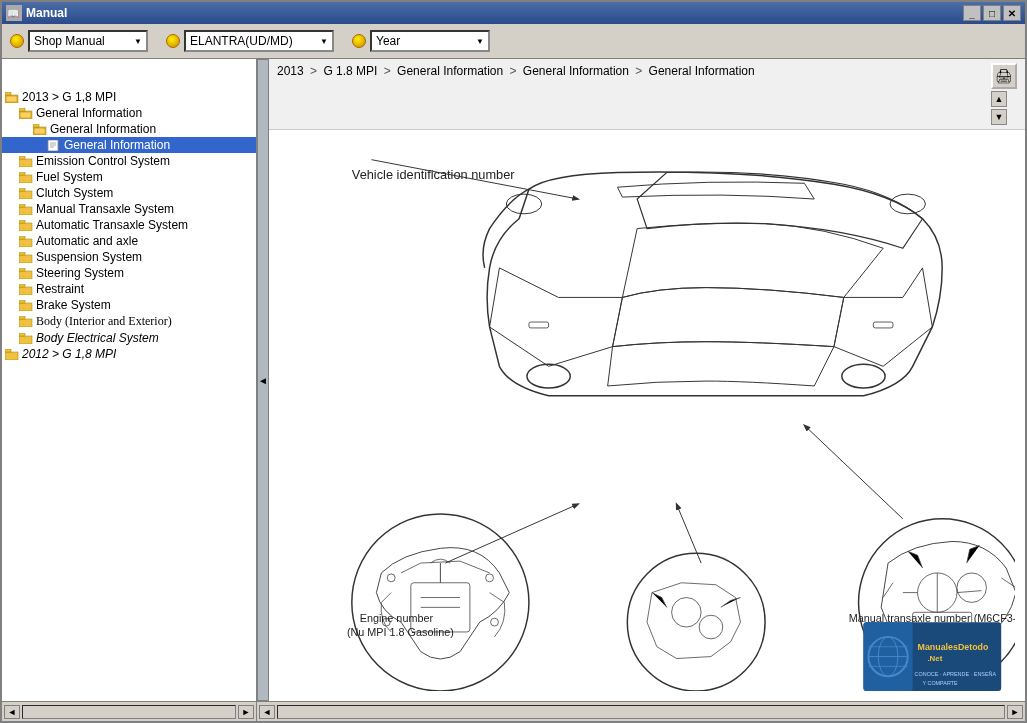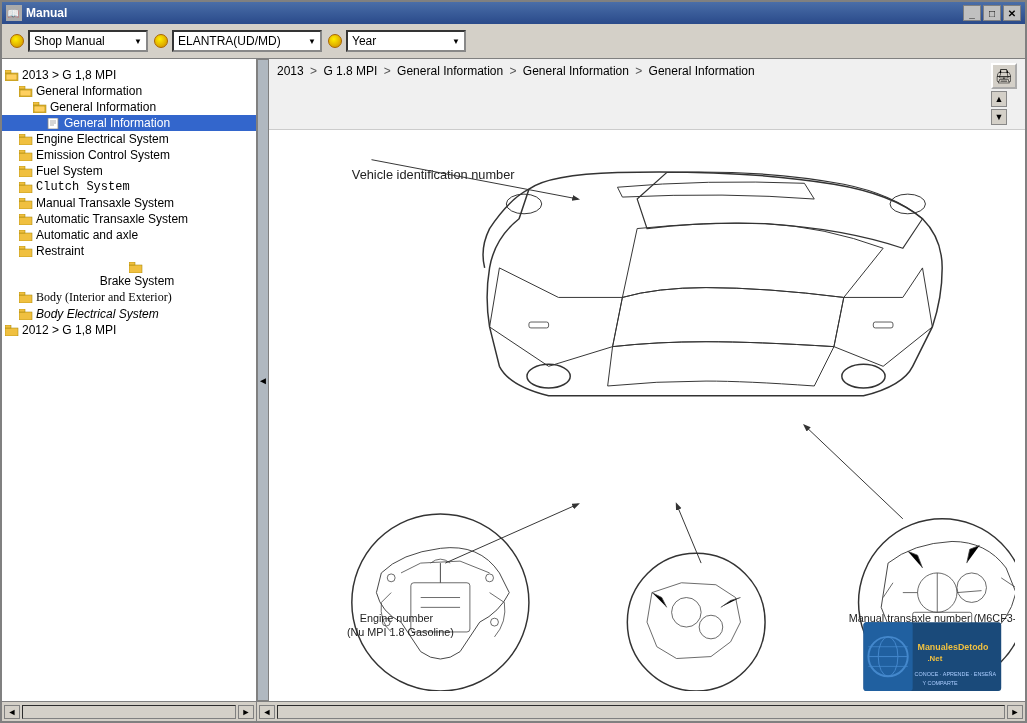--- a/index.html
+++ b/index.html
@@ -47,21 +47,21 @@
       display: flex; align-items: center; justify-content: center;
       font-size: 10px;
       color: #000;
     }
 
     .toolbar {
       background: #d4d0c8;
       padding: 6px 8px;
       display: flex;
       align-items: center;
-      gap: 6px;
+      gap: 18px;
       border-bottom: 1px solid #808080;
     }
 
     .dropdown-group {
       display: flex;
       align-items: center;
       gap: 4px;
     }
 
     .dot-yellow {
@@ -98,21 +98,22 @@
     .sidebar {
       width: 255px;
       background: white;
       border-right: 1px solid #808080;
       overflow-y: auto;
       overflow-x: hidden;
       flex-shrink: 0;
     }
 
     .sidebar-scroll-area {
-      padding: 8px 0;
+      padding: 2px 0;
+      margin-top: 28px;
     }
 
     .tree-item {
       display: flex;
       align-items: center;
       padding: 1px 0;
       cursor: pointer;
       white-space: nowrap;
       font-size: 12px;
     }
@@ -299,29 +300,20 @@
               <rect x="1" y="0" width="10" height="11" fill="white" stroke="#888" stroke-width="0.8"></rect>
               <line x1="3" y1="3" x2="9" y2="3" stroke="#888" stroke-width="0.7"></line>
               <line x1="3" y1="5" x2="9" y2="5" stroke="#888" stroke-width="0.7"></line>
               <line x1="3" y1="7" x2="7" y2="7" stroke="#888" stroke-width="0.7"></line>
             </svg>
           </div>
           <span class="tree-label">General Information</span>
         </div>
 
 
-        <div class="tree-item" style="padding-left:16px;">
-          <div class="folder-icon">
-            <svg class="folder-svg" viewBox="0 0 14 11" fill="none">
-              <rect x="0" y="3" width="13" height="8" fill="#f0c040" stroke="#a08000" stroke-width="0.5"></rect>
-              <rect x="0" y="0" width="6" height="3" fill="#f0c040" stroke="#a08000" stroke-width="0.5"></rect>
-            </svg>
-          </div>
-          <span class="tree-label">Engine Electrical System</span>
-        </div>
 
         <div class="tree-item" style="padding-left:16px;">
           <div class="folder-icon">
             <svg class="folder-svg" viewBox="0 0 14 11" fill="none">
               <rect x="0" y="3" width="13" height="8" fill="#f0c040" stroke="#a08000" stroke-width="0.5"></rect>
               <rect x="0" y="0" width="6" height="3" fill="#f0c040" stroke="#a08000" stroke-width="0.5"></rect>
             </svg>
           </div>
           <span class="tree-label">Emission Control System</span>
         </div>
@@ -329,21 +321,21 @@
         <div class="tree-item" style="padding-left:16px;">
           <div class="folder-icon">
             <svg class="folder-svg" viewBox="0 0 14 11" fill="none">
               <rect x="0" y="3" width="13" height="8" fill="#f0c040" stroke="#a08000" stroke-width="0.5"></rect>
               <rect x="0" y="0" width="6" height="3" fill="#f0c040" stroke="#a08000" stroke-width="0.5"></rect>
             </svg>
           </div>
           <span class="tree-label">Fuel System</span>
         </div>
 
-        <div class="tree-item" style="padding-left:16px;font-family:Liberation Mono, monospace;">
+        <div class="tree-item" style="padding-left:16px;">
           <div class="folder-icon">
             <svg class="folder-svg" viewBox="0 0 14 11" fill="none">
               <rect x="0" y="3" width="13" height="8" fill="#f0c040" stroke="#a08000" stroke-width="0.5"></rect>
               <rect x="0" y="0" width="6" height="3" fill="#f0c040" stroke="#a08000" stroke-width="0.5"></rect>
             </svg>
           </div>
           <span class="tree-label">Clutch System</span>
         </div>
 
         <div class="tree-item" style="padding-left:16px;">
@@ -369,33 +361,51 @@
         <div class="tree-item" style="padding-left:16px;">
           <div class="folder-icon">
             <svg class="folder-svg" viewBox="0 0 14 11" fill="none">
               <rect x="0" y="3" width="13" height="8" fill="#f0c040" stroke="#a08000" stroke-width="0.5"></rect>
               <rect x="0" y="0" width="6" height="3" fill="#f0c040" stroke="#a08000" stroke-width="0.5"></rect>
             </svg>
           </div>
           <span class="tree-label">Automatic and axle</span>
         </div>
 
-
+        <div class="tree-item" style="padding-left:16px;">
+          <div class="folder-icon">
+            <svg class="folder-svg" viewBox="0 0 14 11" fill="none">
+              <rect x="0" y="3" width="13" height="8" fill="#f0c040" stroke="#a08000" stroke-width="0.5"></rect>
+              <rect x="0" y="0" width="6" height="3" fill="#f0c040" stroke="#a08000" stroke-width="0.5"></rect>
+            </svg>
+          </div>
+          <span class="tree-label">Suspension System</span>
+        </div>
+
+        <div class="tree-item" style="padding-left:16px;">
+          <div class="folder-icon">
+            <svg class="folder-svg" viewBox="0 0 14 11" fill="none">
+              <rect x="0" y="3" width="13" height="8" fill="#f0c040" stroke="#a08000" stroke-width="0.5"></rect>
+              <rect x="0" y="0" width="6" height="3" fill="#f0c040" stroke="#a08000" stroke-width="0.5"></rect>
+            </svg>
+          </div>
+          <span class="tree-label">Steering System</span>
+        </div>
 
         <div class="tree-item" style="padding-left:16px;">
           <div class="folder-icon">
             <svg class="folder-svg" viewBox="0 0 14 11" fill="none">
               <rect x="0" y="3" width="13" height="8" fill="#f0c040" stroke="#a08000" stroke-width="0.5"></rect>
               <rect x="0" y="0" width="6" height="3" fill="#f0c040" stroke="#a08000" stroke-width="0.5"></rect>
             </svg>
           </div>
           <span class="tree-label">Restraint</span>
         </div>
 
-        <div class="tree-item" style="padding-left:16px;flex-direction:column;">
+        <div class="tree-item" style="padding-left:16px;">
           <div class="folder-icon">
             <svg class="folder-svg" viewBox="0 0 14 11" fill="none">
               <rect x="0" y="3" width="13" height="8" fill="#f0c040" stroke="#a08000" stroke-width="0.5"></rect>
               <rect x="0" y="0" width="6" height="3" fill="#f0c040" stroke="#a08000" stroke-width="0.5"></rect>
             </svg>
           </div>
           <span class="tree-label">Brake System</span>
         </div>
 
         <div class="tree-item" style="padding-left:16px;font-family:Liberation Serif, serif;">
@@ -412,21 +422,21 @@
           <div class="folder-icon">
             <svg class="folder-svg" viewBox="0 0 14 11" fill="none">
               <rect x="0" y="3" width="13" height="8" fill="#f0c040" stroke="#a08000" stroke-width="0.5"></rect>
               <rect x="0" y="0" width="6" height="3" fill="#f0c040" stroke="#a08000" stroke-width="0.5"></rect>
             </svg>
           </div>
           <span class="tree-label">Body Electrical System</span>
         </div>
 
 
-        <div class="tree-item" style="padding-left:2px;">
+        <div class="tree-item" style="padding-left:2px;font-style:italic;">
           <div class="folder-icon">
             <svg class="folder-svg" viewBox="0 0 14 11" fill="none">
               <rect x="0" y="3" width="13" height="8" fill="#f0c040" stroke="#a08000" stroke-width="0.5"></rect>
               <rect x="0" y="0" width="6" height="3" fill="#f0c040" stroke="#a08000" stroke-width="0.5"></rect>
             </svg>
           </div>
           <span class="tree-label">2012 &gt; G 1,8 MPI</span>
         </div>
 
       </div>

